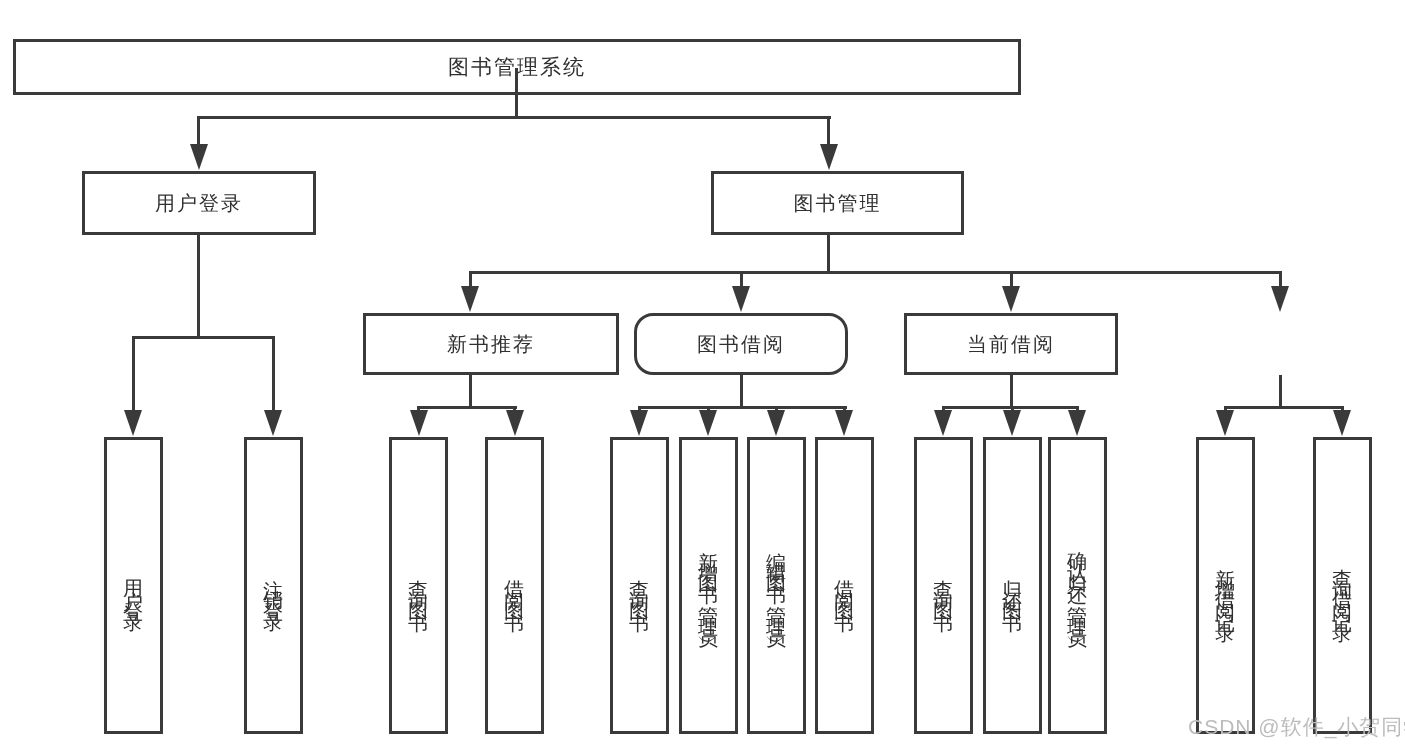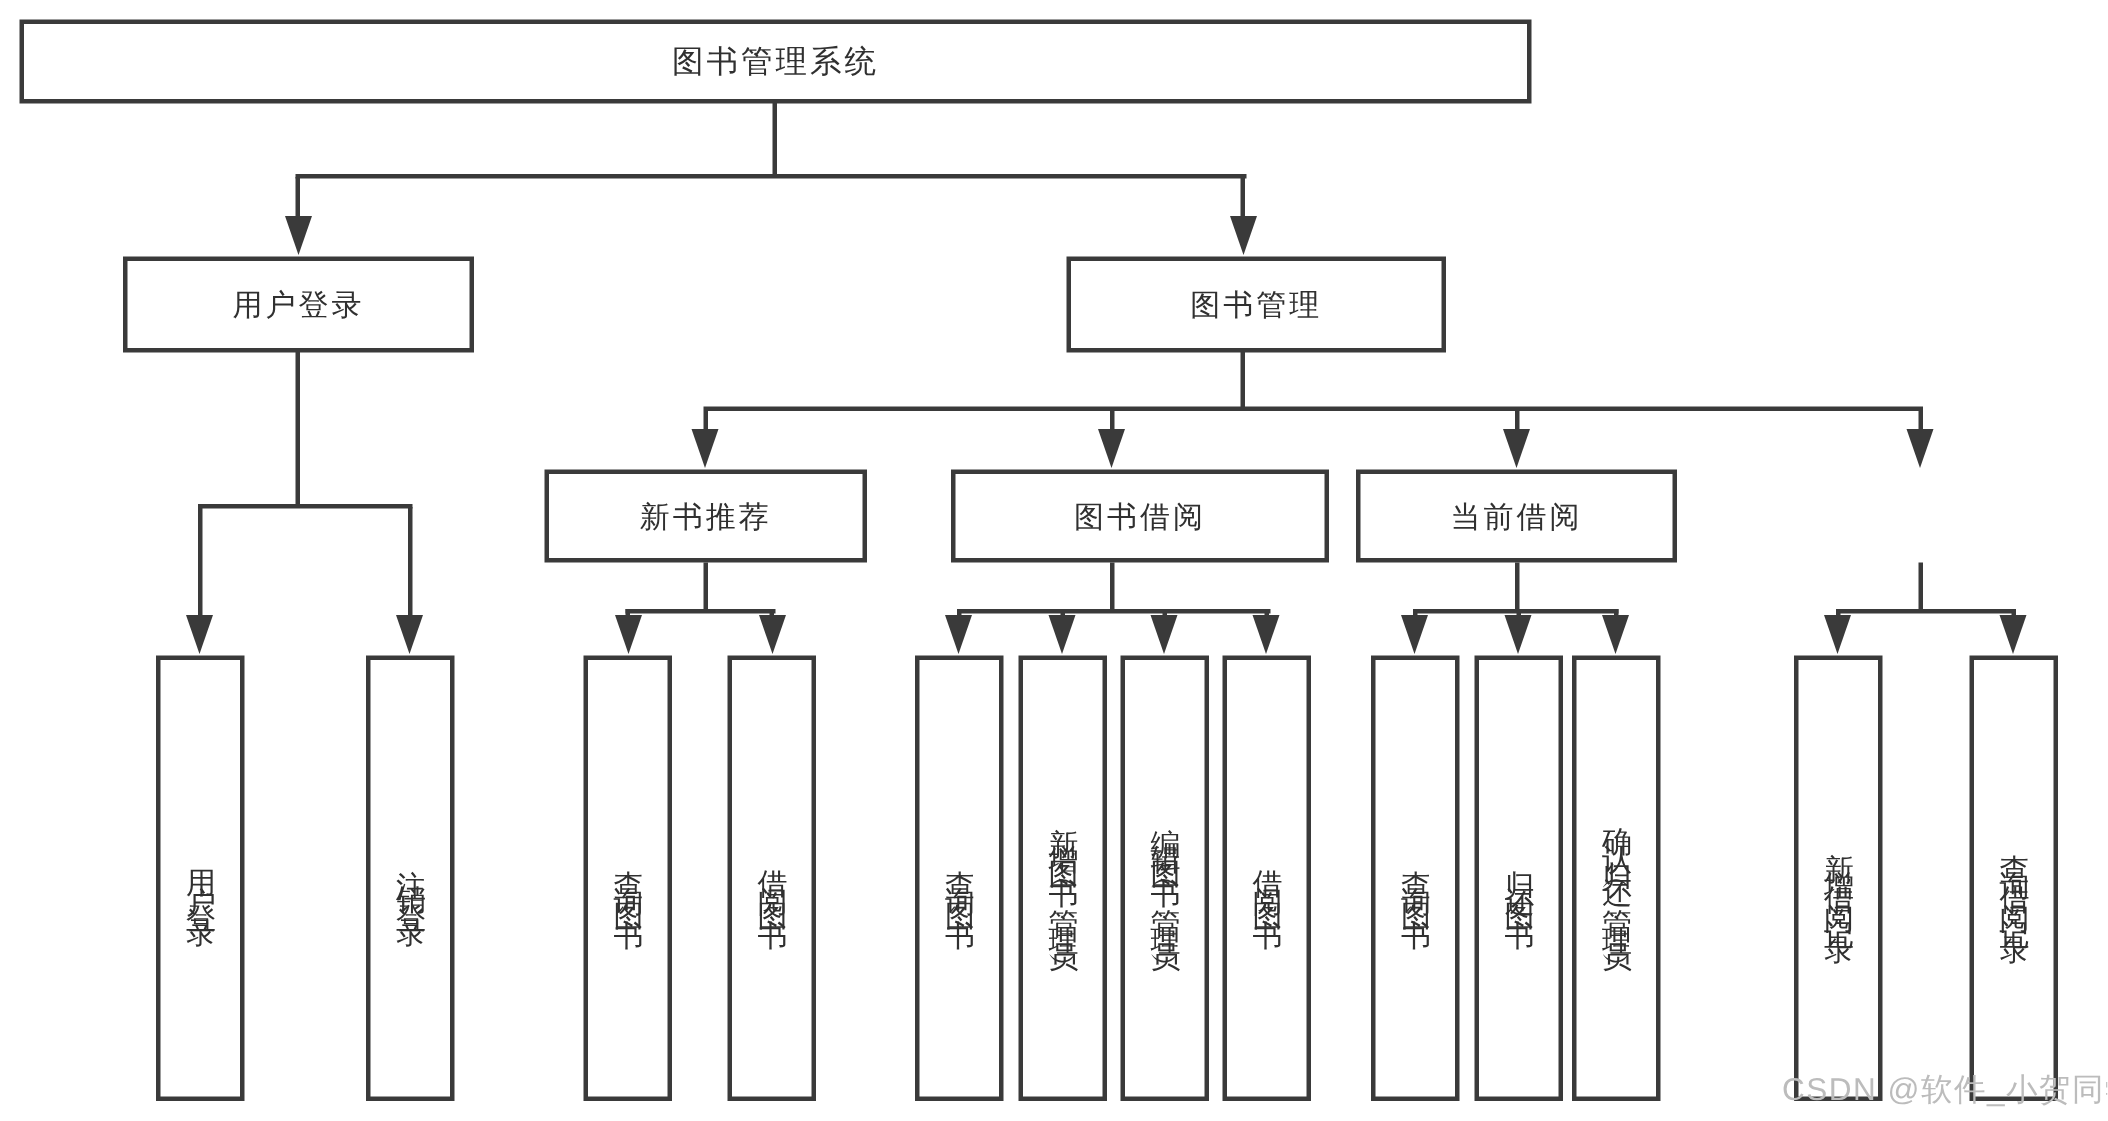--- a/index.html
+++ b/index.html
@@ -4,21 +4,21 @@
 <style>
   :root{
     --line:#3a3a3a; --text:#303030; --watermark:#bcbcbc; --background:#ffffff;
   }
   html,body{margin:0;padding:0;background:var(--background);}
   .stage{position:relative;width:1405px;height:747px;background:var(--background);
          font-family:"Liberation Sans",sans-serif;color:var(--text);overflow:hidden;}
   .node{position:absolute;box-sizing:border-box;border:3px solid var(--line);
         background:var(--background);display:flex;align-items:center;justify-content:center;
         font-size:20px;letter-spacing:2px;white-space:nowrap;}
-  .root-node{font-size:21px;}
+  .root-node{font-size:21px;margin-top:26px;}
   .leaf{position:absolute;box-sizing:border-box;border:3px solid var(--line);
         background:var(--background);width:59px;top:437px;height:297px;
         display:flex;align-items:center;justify-content:center;}
   .leaf .vtext{writing-mode:vertical-rl;text-orientation:mixed;letter-spacing:11px;
         font-size:20px;line-height:1;white-space:pre;}
   .hl,.vl{position:absolute;background:var(--line);}
   .hl{height:3px;} .vl{width:3px;}
   .arrow{position:absolute;width:0;height:0;
         border-left:9px solid transparent;border-right:9px solid transparent;
         border-top:26px solid var(--line);}
@@ -59,24 +59,24 @@
   <div class="hl" style="left:469px;top:271px;width:813px;"></div>
   <div class="vl" style="left:469px;top:274px;height:14px;"></div>
   <div class="arrow" style="left:461px;top:286px;"></div>
   <div class="vl" style="left:740px;top:274px;height:14px;"></div>
   <div class="arrow" style="left:732px;top:286px;"></div>
   <div class="vl" style="left:1010px;top:274px;height:14px;"></div>
   <div class="arrow" style="left:1002px;top:286px;"></div>
   <div class="vl" style="left:1279px;top:274px;height:14px;"></div>
   <div class="arrow" style="left:1271px;top:286px;"></div>
 
-  <div class="node" style="left:363px;top:313px;width:215px;height:62px;">
+  <div class="node" style="left:363px;top:313px;width:256px;height:62px;">
     <span>新书推荐</span>
   </div>
-  <div class="node" style="left:634px;top:313px;width:252px;height:62px;">
+  <div class="node" style="left:634px;top:313px;width:214px;height:62px;border-radius:19px;">
     <span>图书借阅</span>
   </div>
   <div class="node" style="left:904px;top:313px;width:214px;height:62px;">
     <span>当前借阅</span>
   </div>
 
   <div class="vl" style="left:469px;top:375px;height:33px;"></div>
   <div class="hl" style="left:417px;top:406px;width:100px;"></div>
   <div class="vl" style="left:417px;top:406px;height:8px;"></div>
   <div class="arrow" style="left:410px;top:410px;"></div>

